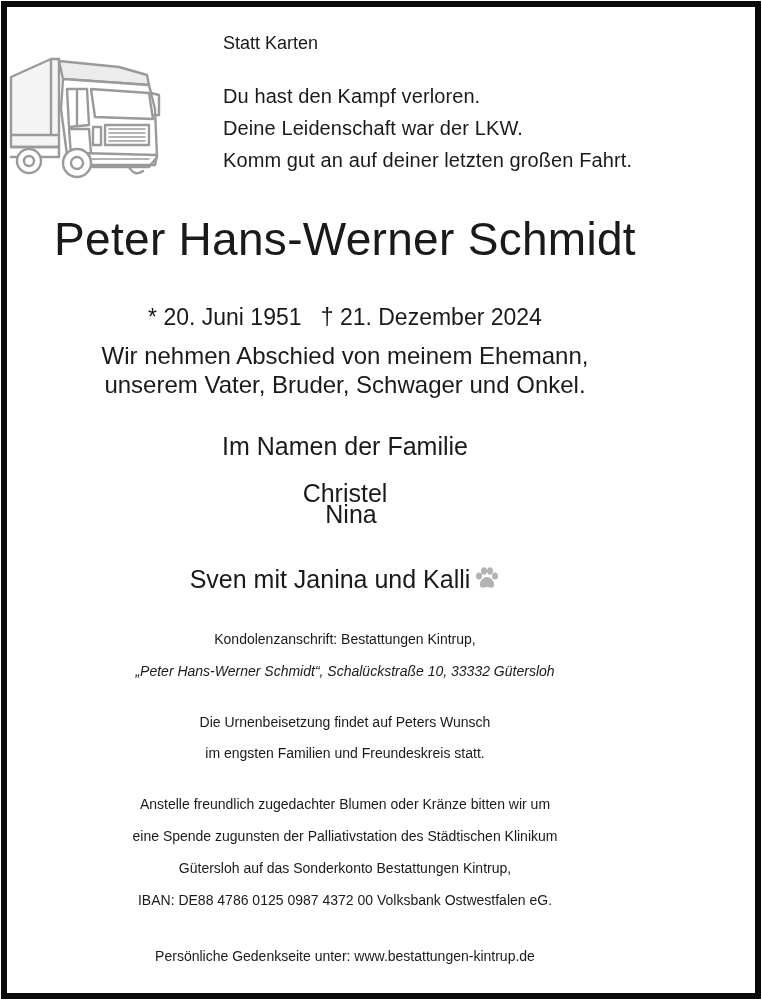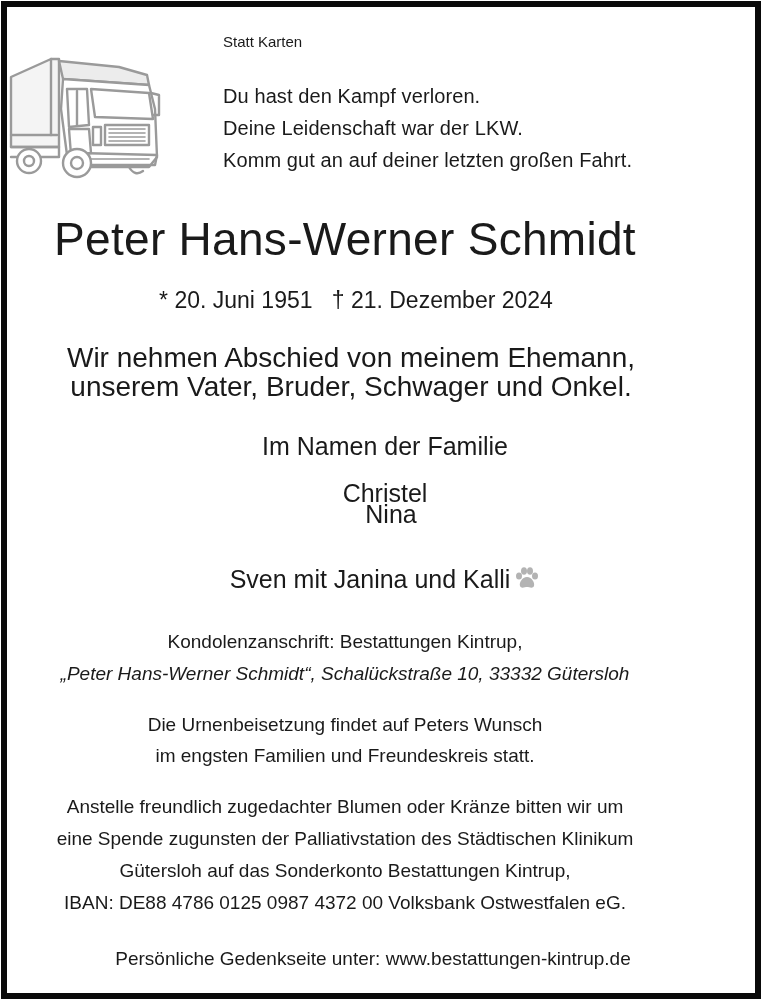--- a/index.html
+++ b/index.html
@@ -4,27 +4,27 @@
 <style>
   html, body { margin: 0; padding: 0; background: #ffffff; }
   body { width: 762px; height: 1000px; position: relative; overflow: hidden; }
   .frame {
     position: absolute; left: 1px; top: 1px; width: 760px; height: 998px;
     box-sizing: border-box; border: 6px solid #0a0a0a; background: #ffffff;
   }
   .txt { position: absolute; font-family: "Liberation Sans", "DejaVu Sans", sans-serif; color: #1a1a1a; white-space: nowrap; }
   .center { left: 0; width: 676px; text-align: center; }
   .truck { position: absolute; left: 2px; top: 42px; width: 152px; height: 130px; }
-  .statt { left: 216px; top: 26px; font-size: 15px; }
+  .statt { left: 216px; top: 26px; font-size: 18px; }
   .verse { left: 216px; font-size: 20px; letter-spacing: 0.1px; }
   .name { top: 205px; font-size: 46px; letter-spacing: 0.3px; font-weight: 300; }
-  .dates { top: 280px; font-size: 23px; padding-left: 11px; }
-  .farewell { font-size: 28px; margin-left: 6px; }
-  .family { font-size: 25px; padding-left: 40px; }
-  .body18 { font-size: 19px; }
+  .dates { top: 297px; font-size: 23px; }
+  .farewell { font-size: 24px; }
+  .family { font-size: 25px; }
+  .body18 { font-size: 14px; }
   .paw { display: inline-block; width: 26px; height: 24px; vertical-align: -2px; margin-left: 4px; }
 </style>
 </head>
 <body>
 
 <div class="frame">
 
   <svg class="truck" viewBox="0 0 152 130" fill="none" stroke="#9a9a9a" stroke-width="2.4" stroke-linejoin="round" stroke-linecap="round">
 
     <path d="M2 28 L42 10 L50 10 L50 98 L2 98 Z" fill="#f4f4f4"></path>
@@ -91,17 +91,17 @@
   <div class="txt center body18" style="top:656px;font-style:italic;">„Peter Hans-Werner Schmidt“, Schalückstraße 10, 33332 Gütersloh</div>
 
   <div class="txt center body18" style="top:707px;">Die Urnenbeisetzung findet auf Peters Wunsch</div>
   <div class="txt center body18" style="top:738px;">im engsten Familien und Freundeskreis statt.</div>
 
   <div class="txt center body18" style="top:789px;">Anstelle freundlich zugedachter Blumen oder Kränze bitten wir um</div>
   <div class="txt center body18" style="top:821px;">eine Spende zugunsten der Palliativstation des Städtischen Klinikum</div>
   <div class="txt center body18" style="top:853px;">Gütersloh auf das Sonderkonto Bestattungen Kintrup,</div>
   <div class="txt center body18" style="top:885px;">IBAN: DE88 4786 0125 0987 4372 00 Volksbank Ostwestfalen eG.</div>
 
-  <div class="txt center body18" style="top:941px;padding-left:28px;">
+  <div class="txt center body18" style="top:941px;">
     <span>Persönliche Gedenkseite unter: </span><span>www.bestattungen-kintrup.de</span>
   </div>
 
 </div>
 
 </body></html>

